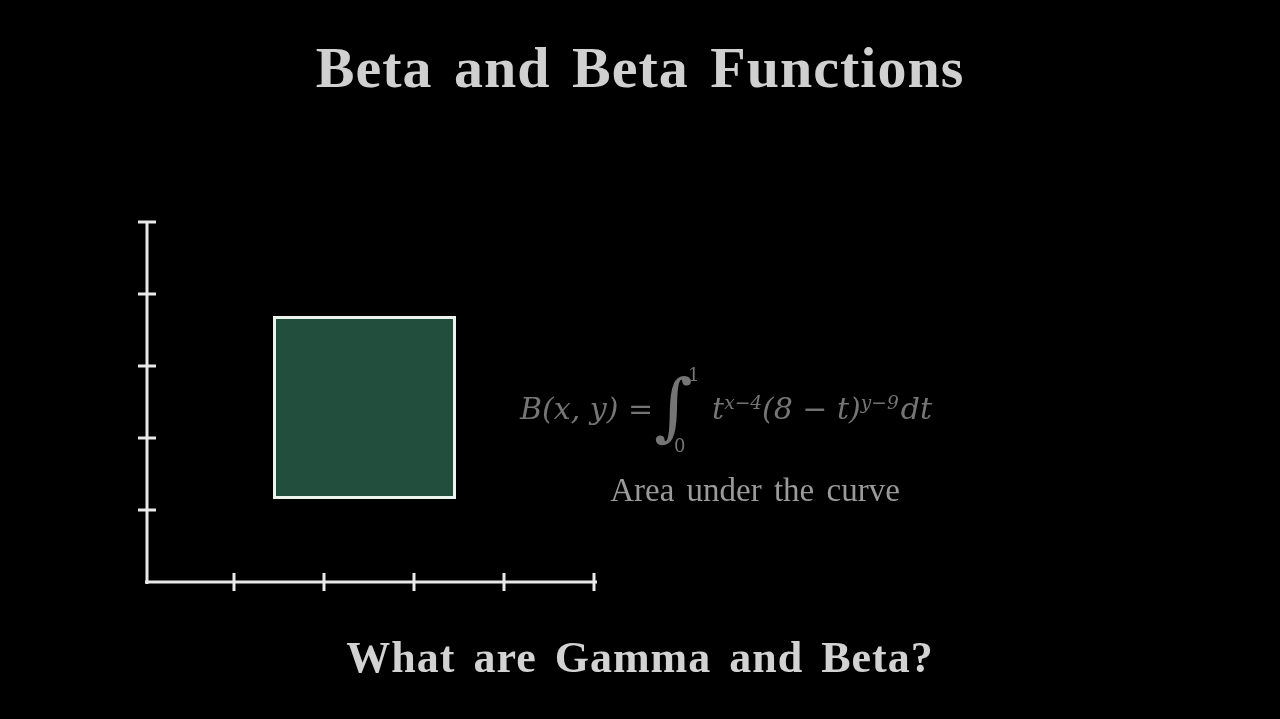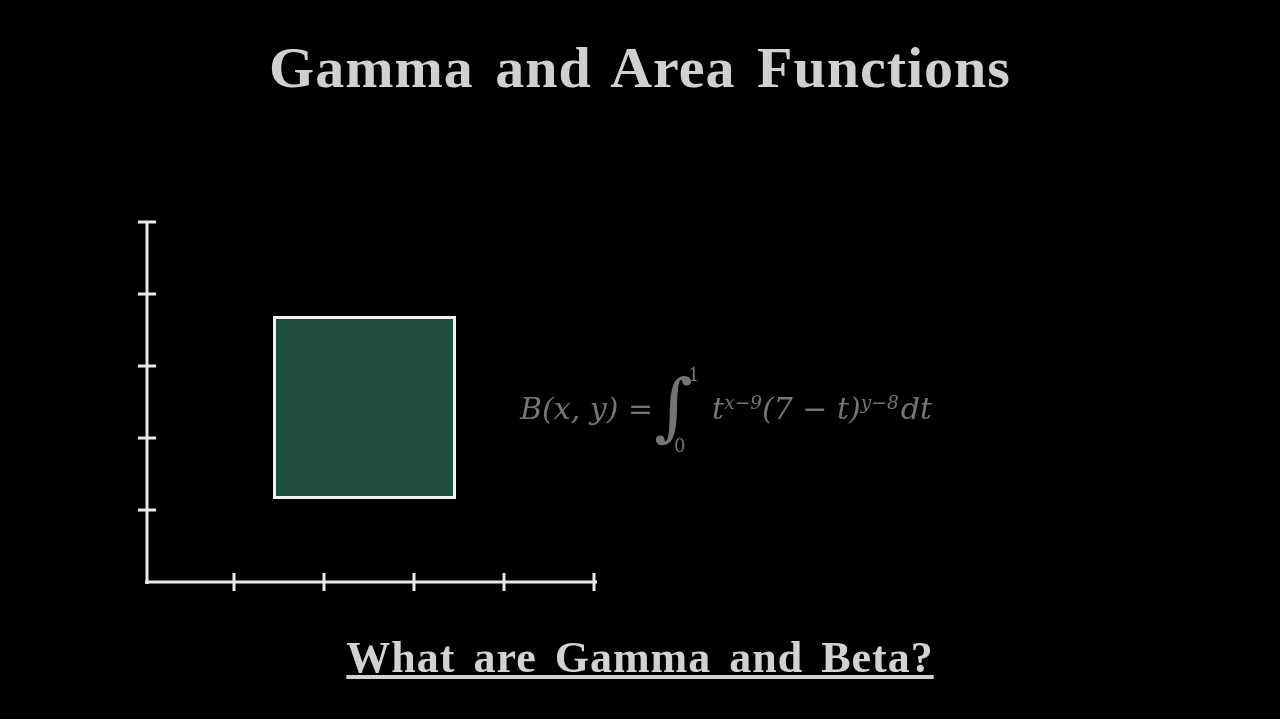--- a/index.html
+++ b/index.html
@@ -97,29 +97,28 @@
   .question{
     position:absolute;
     left:0;top:632px;
     width:1280px;
     text-align:center;
     font-size:44px;
     font-weight:600;
     letter-spacing:1px;
     word-spacing:6px;
     color:var(--subtitle-text);
-    text-decoration:underline;
   }
 </style>
 </head>
 <body>
 
 <div class="slide">
 
-  <h1 class="title">Gamma and Area Functions</h1>
+  <h1 class="title">Beta and Beta Functions</h1>
 
   <svg class="axes" width="480" height="385" viewBox="0 0 480 385">
 
     <line x1="12" y1="7" x2="12" y2="369" stroke="#e9e9e9" stroke-width="3"></line>
 
     <line x1="10" y1="367" x2="462" y2="367" stroke="#e9e9e9" stroke-width="3"></line>
 
     <g stroke="#e9e9e9" stroke-width="3">
       <line x1="3" y1="7" x2="21" y2="7"></line>
       <line x1="3" y1="79" x2="21" y2="79"></line>
@@ -139,19 +138,20 @@
 
   <div class="unit-square"></div>
 
   <div class="formula">
     <span class="f-lhs">B(x, y) =</span>
     <span class="f-integral">
       <span class="int-glyph">∫</span>
       <span class="int-upper">1</span>
       <span class="int-lower">0</span>
     </span>
-    <span class="f-body"><span>t</span><span class="sup">x−9</span><span>(7 − t)</span><span class="sup">y−8</span><span class="f-dt">dt</span></span>
+    <span class="f-body"><span>t</span><span class="sup">x−4</span><span>(8 − t)</span><span class="sup">y−9</span><span class="f-dt">dt</span></span>
   </div>
 
+  <div class="caption">Area under the curve</div>
 
   <div class="question">What are Gamma and Beta?</div>
 
 </div>
 
 </body></html>

